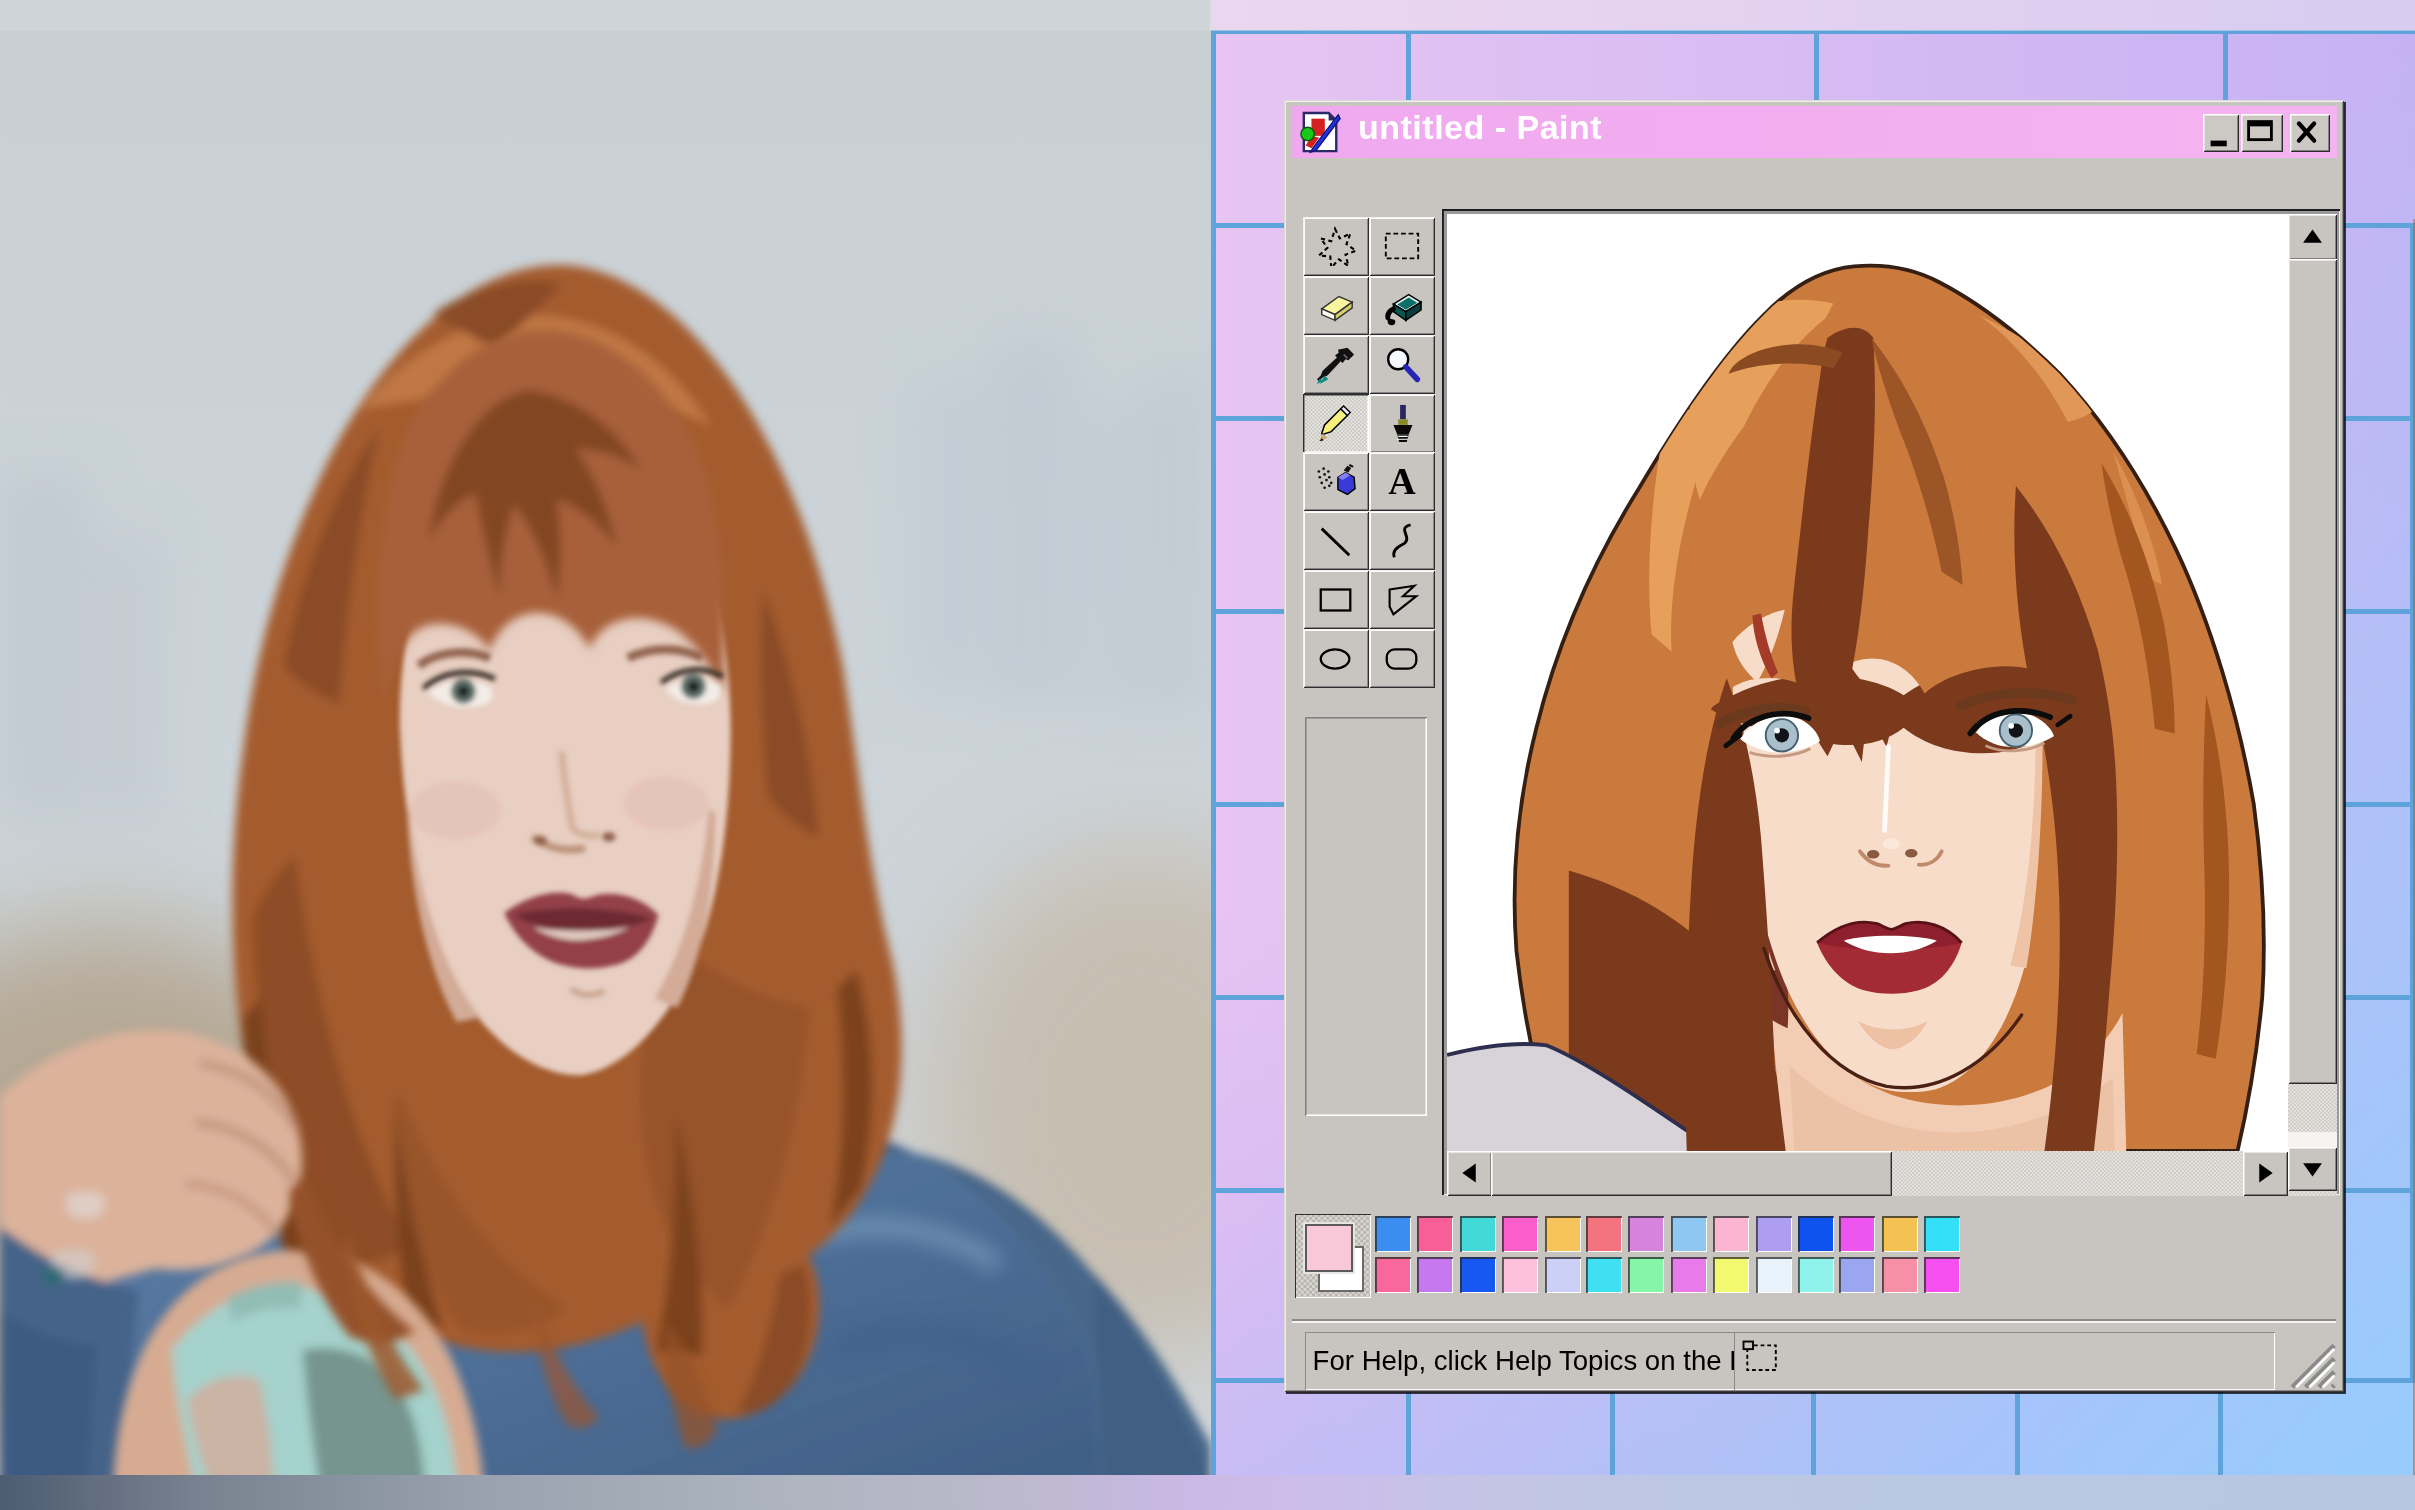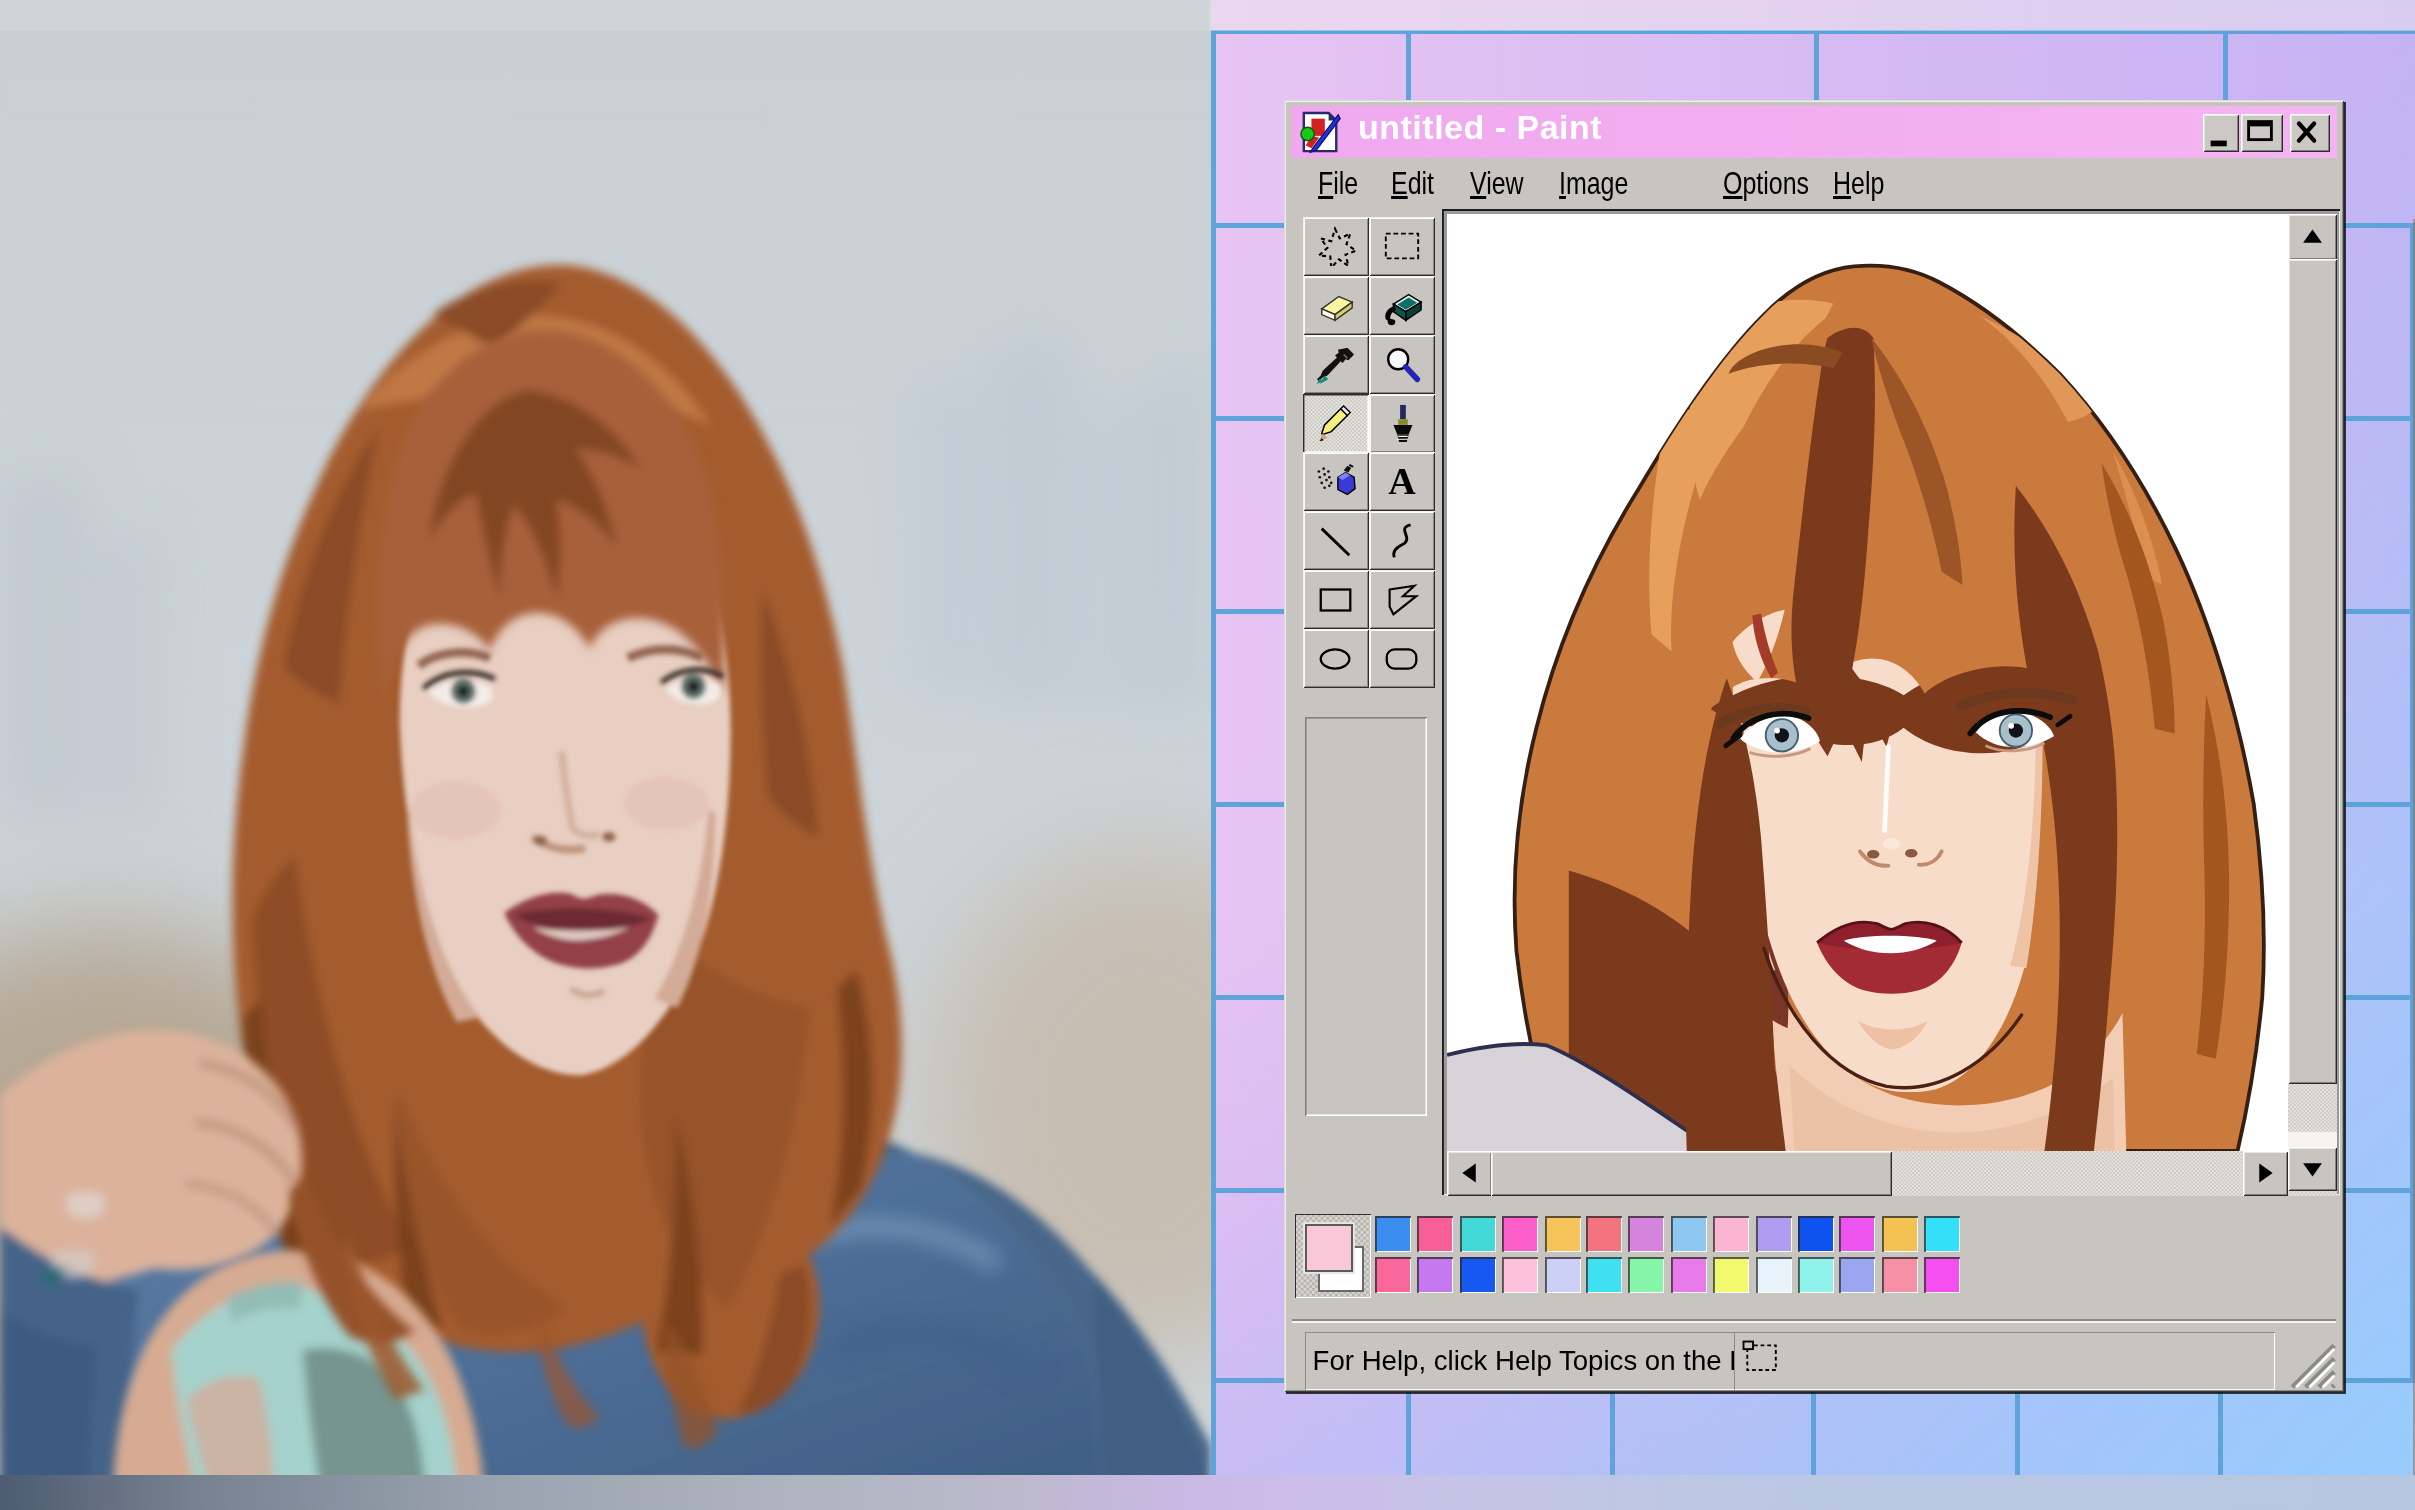--- a/index.html
+++ b/index.html
@@ -234,28 +234,20 @@
   <div id="title" class="abs">untitled - Paint</div>
   <div class="tbtn abs" style="left:919px;width:36px"></div>
   <div class="tbtn abs" style="left:957px;width:42px"></div>
   <div class="tbtn abs" style="left:1006px;width:40px"></div>
   <svg class="abs" style="left:919px;top:14.3px" width="133" height="38" viewBox="0 0 140 40">
     <rect x="8" y="28" width="17" height="6" fill="#000"></rect>
     <rect x="48" y="8" width="24" height="19" fill="none" stroke="#000" stroke-width="3"></rect>
     <rect x="48" y="8" width="24" height="5" fill="#000"></rect>
     <path d="M101 10 L117 28 M117 10 L101 28" stroke="#000" stroke-width="4.5" stroke-linecap="round"></path>
   </svg>
-  <div id="menubar" class="abs">
-    <span class="mi" style="left:27px"><u>F</u>ile</span>
-    <span class="mi" style="left:100px"><u>E</u>dit</span>
-    <span class="mi" style="left:179px"><u>V</u>iew</span>
-    <span class="mi" style="left:268px"><u>I</u>mage</span>
-    <span class="mi" style="left:432px"><u>O</u>ptions</span>
-    <span class="mi" style="left:542px"><u>H</u>elp</span>
-  </div>
   <div id="toolcol" class="abs">
     <div class="tool" style="left:17px;top:7.6px">
         <svg width="42" height="40" viewBox="0 0 44 42">
       <path d="M21 3 l5 10 11-5 -4 11 10 7 -11 4 3 12 -10-7 -8 9 -1-12 -12-1 9-8 -7-10 11 3 z" fill="none" stroke="#000" stroke-width="2.2" stroke-dasharray="4.5 3.5"></path>
         </svg>
       </div>
     <div class="tool" style="left:83px;top:7.6px">
         <svg width="42" height="40" viewBox="0 0 44 42">
       <rect x="5" y="8" width="34" height="26" fill="none" stroke="#000" stroke-width="2" stroke-dasharray="5 3"></rect>
         </svg>

